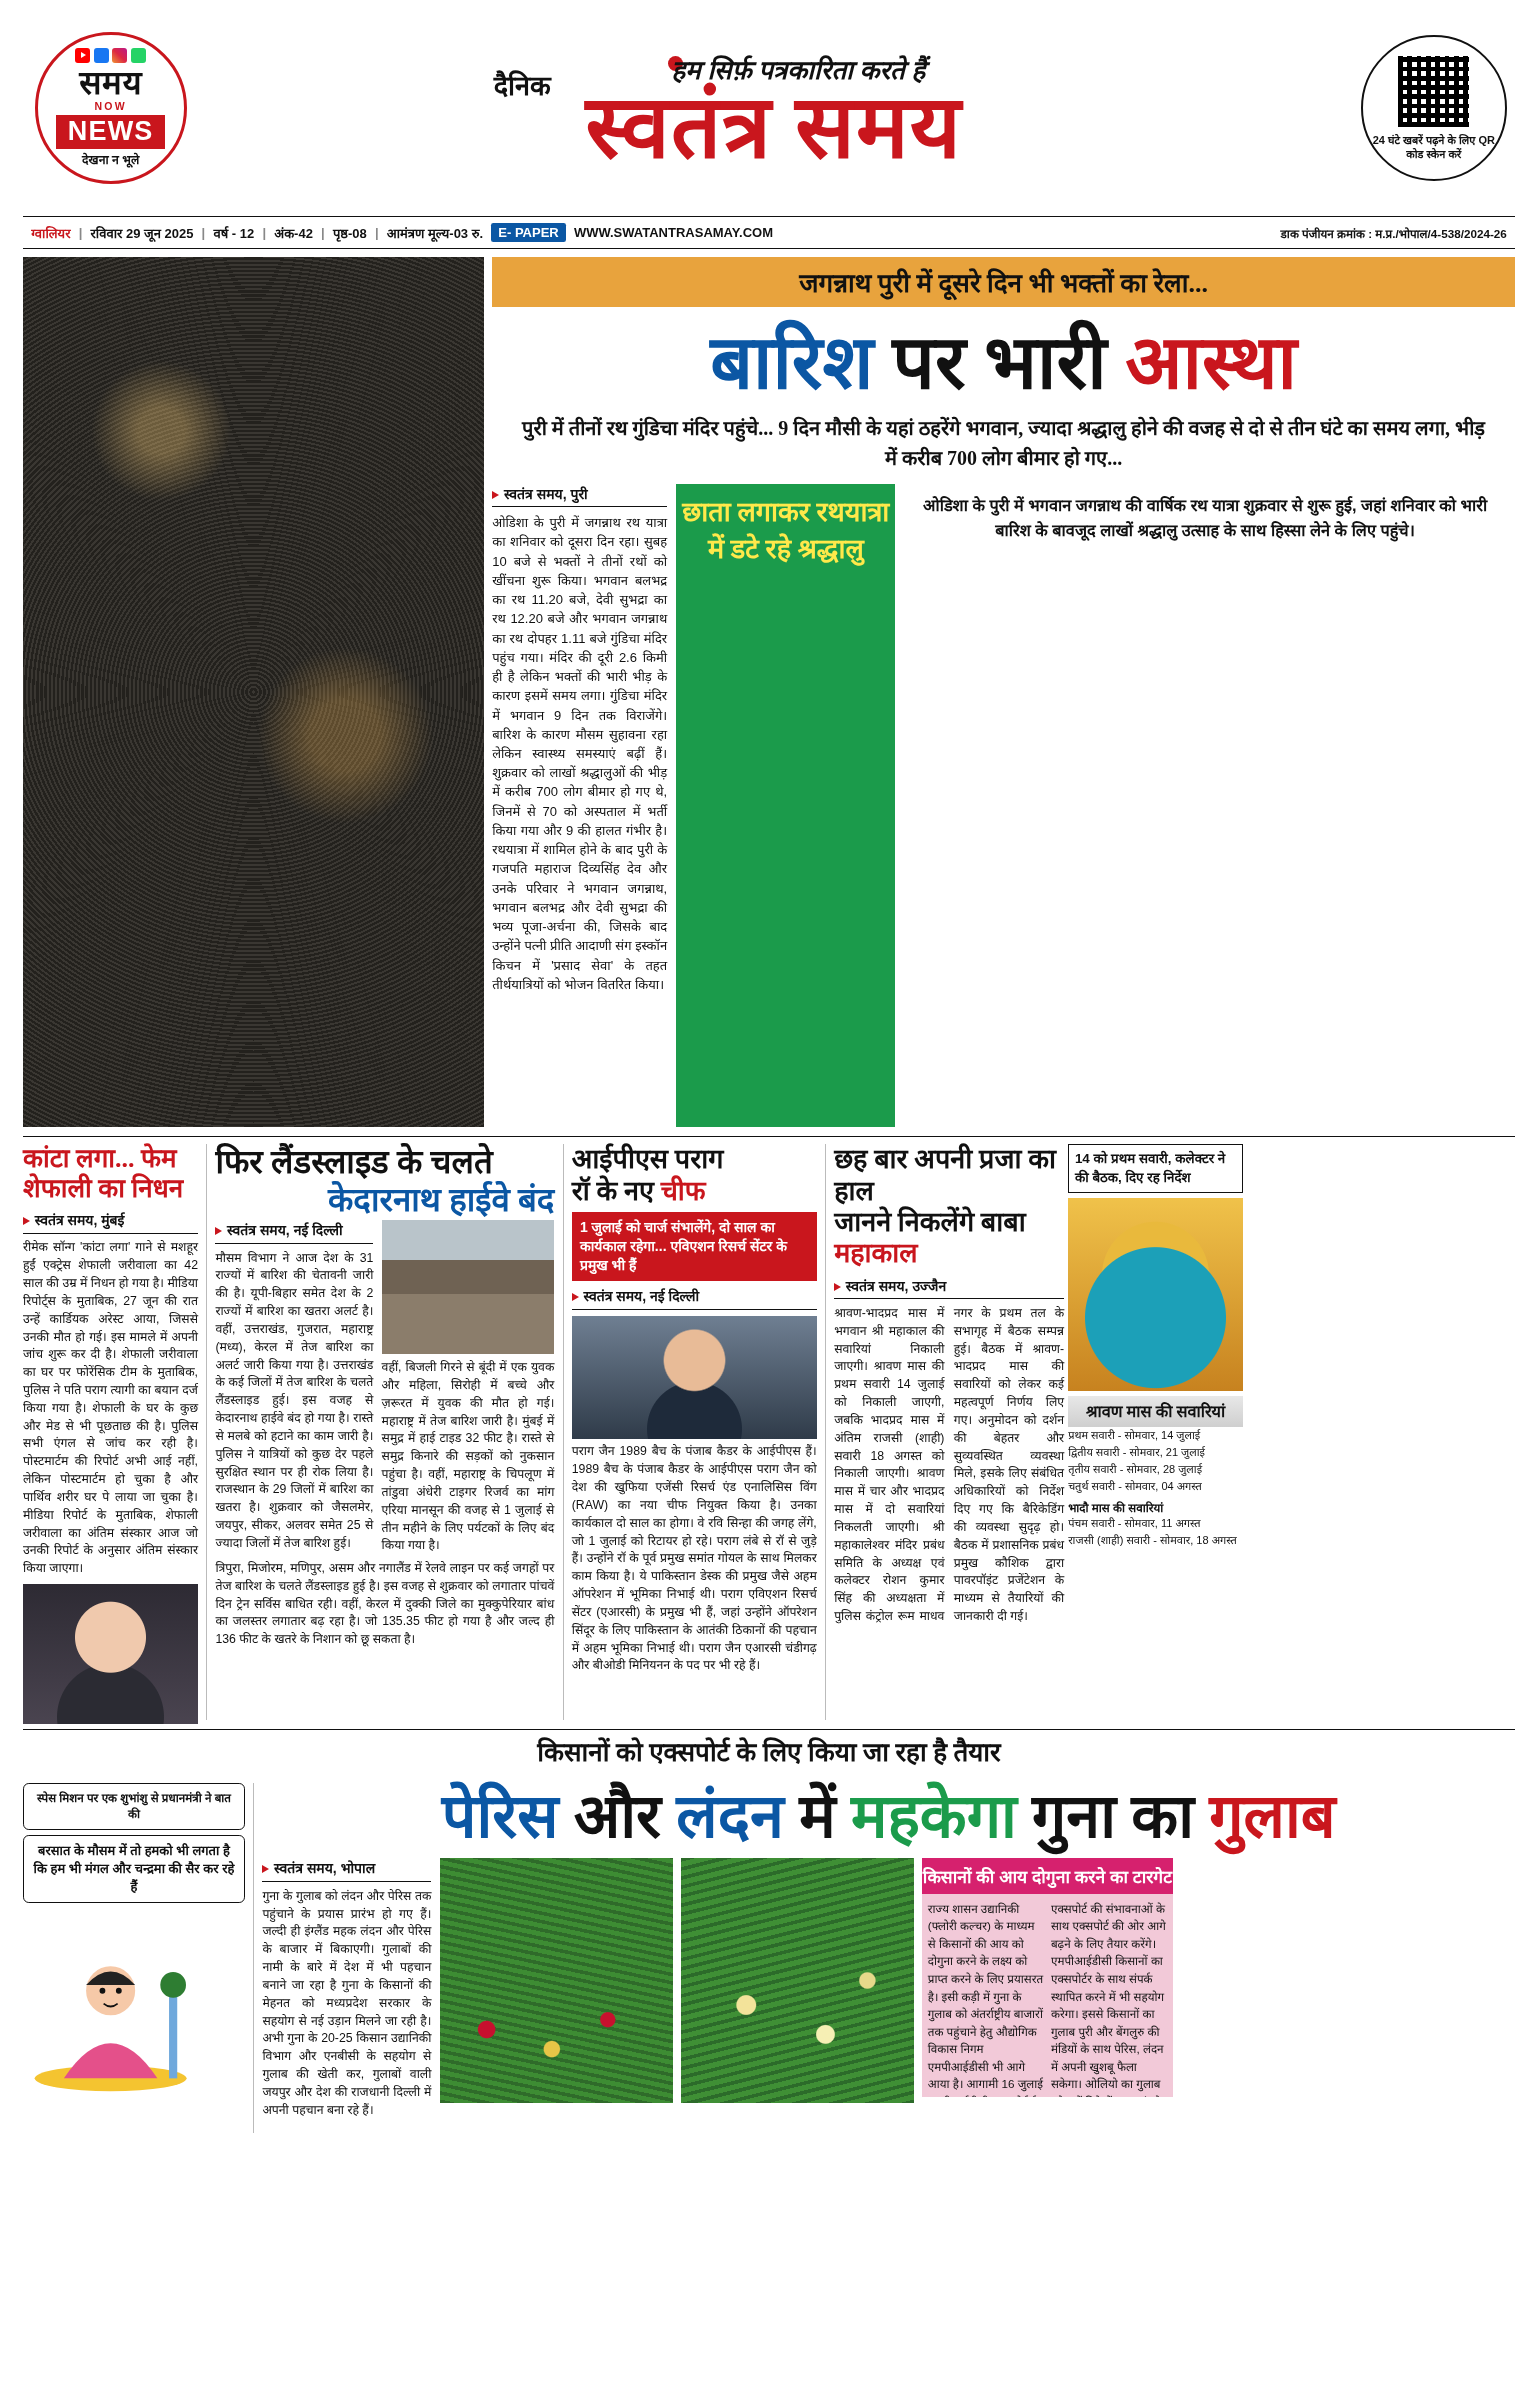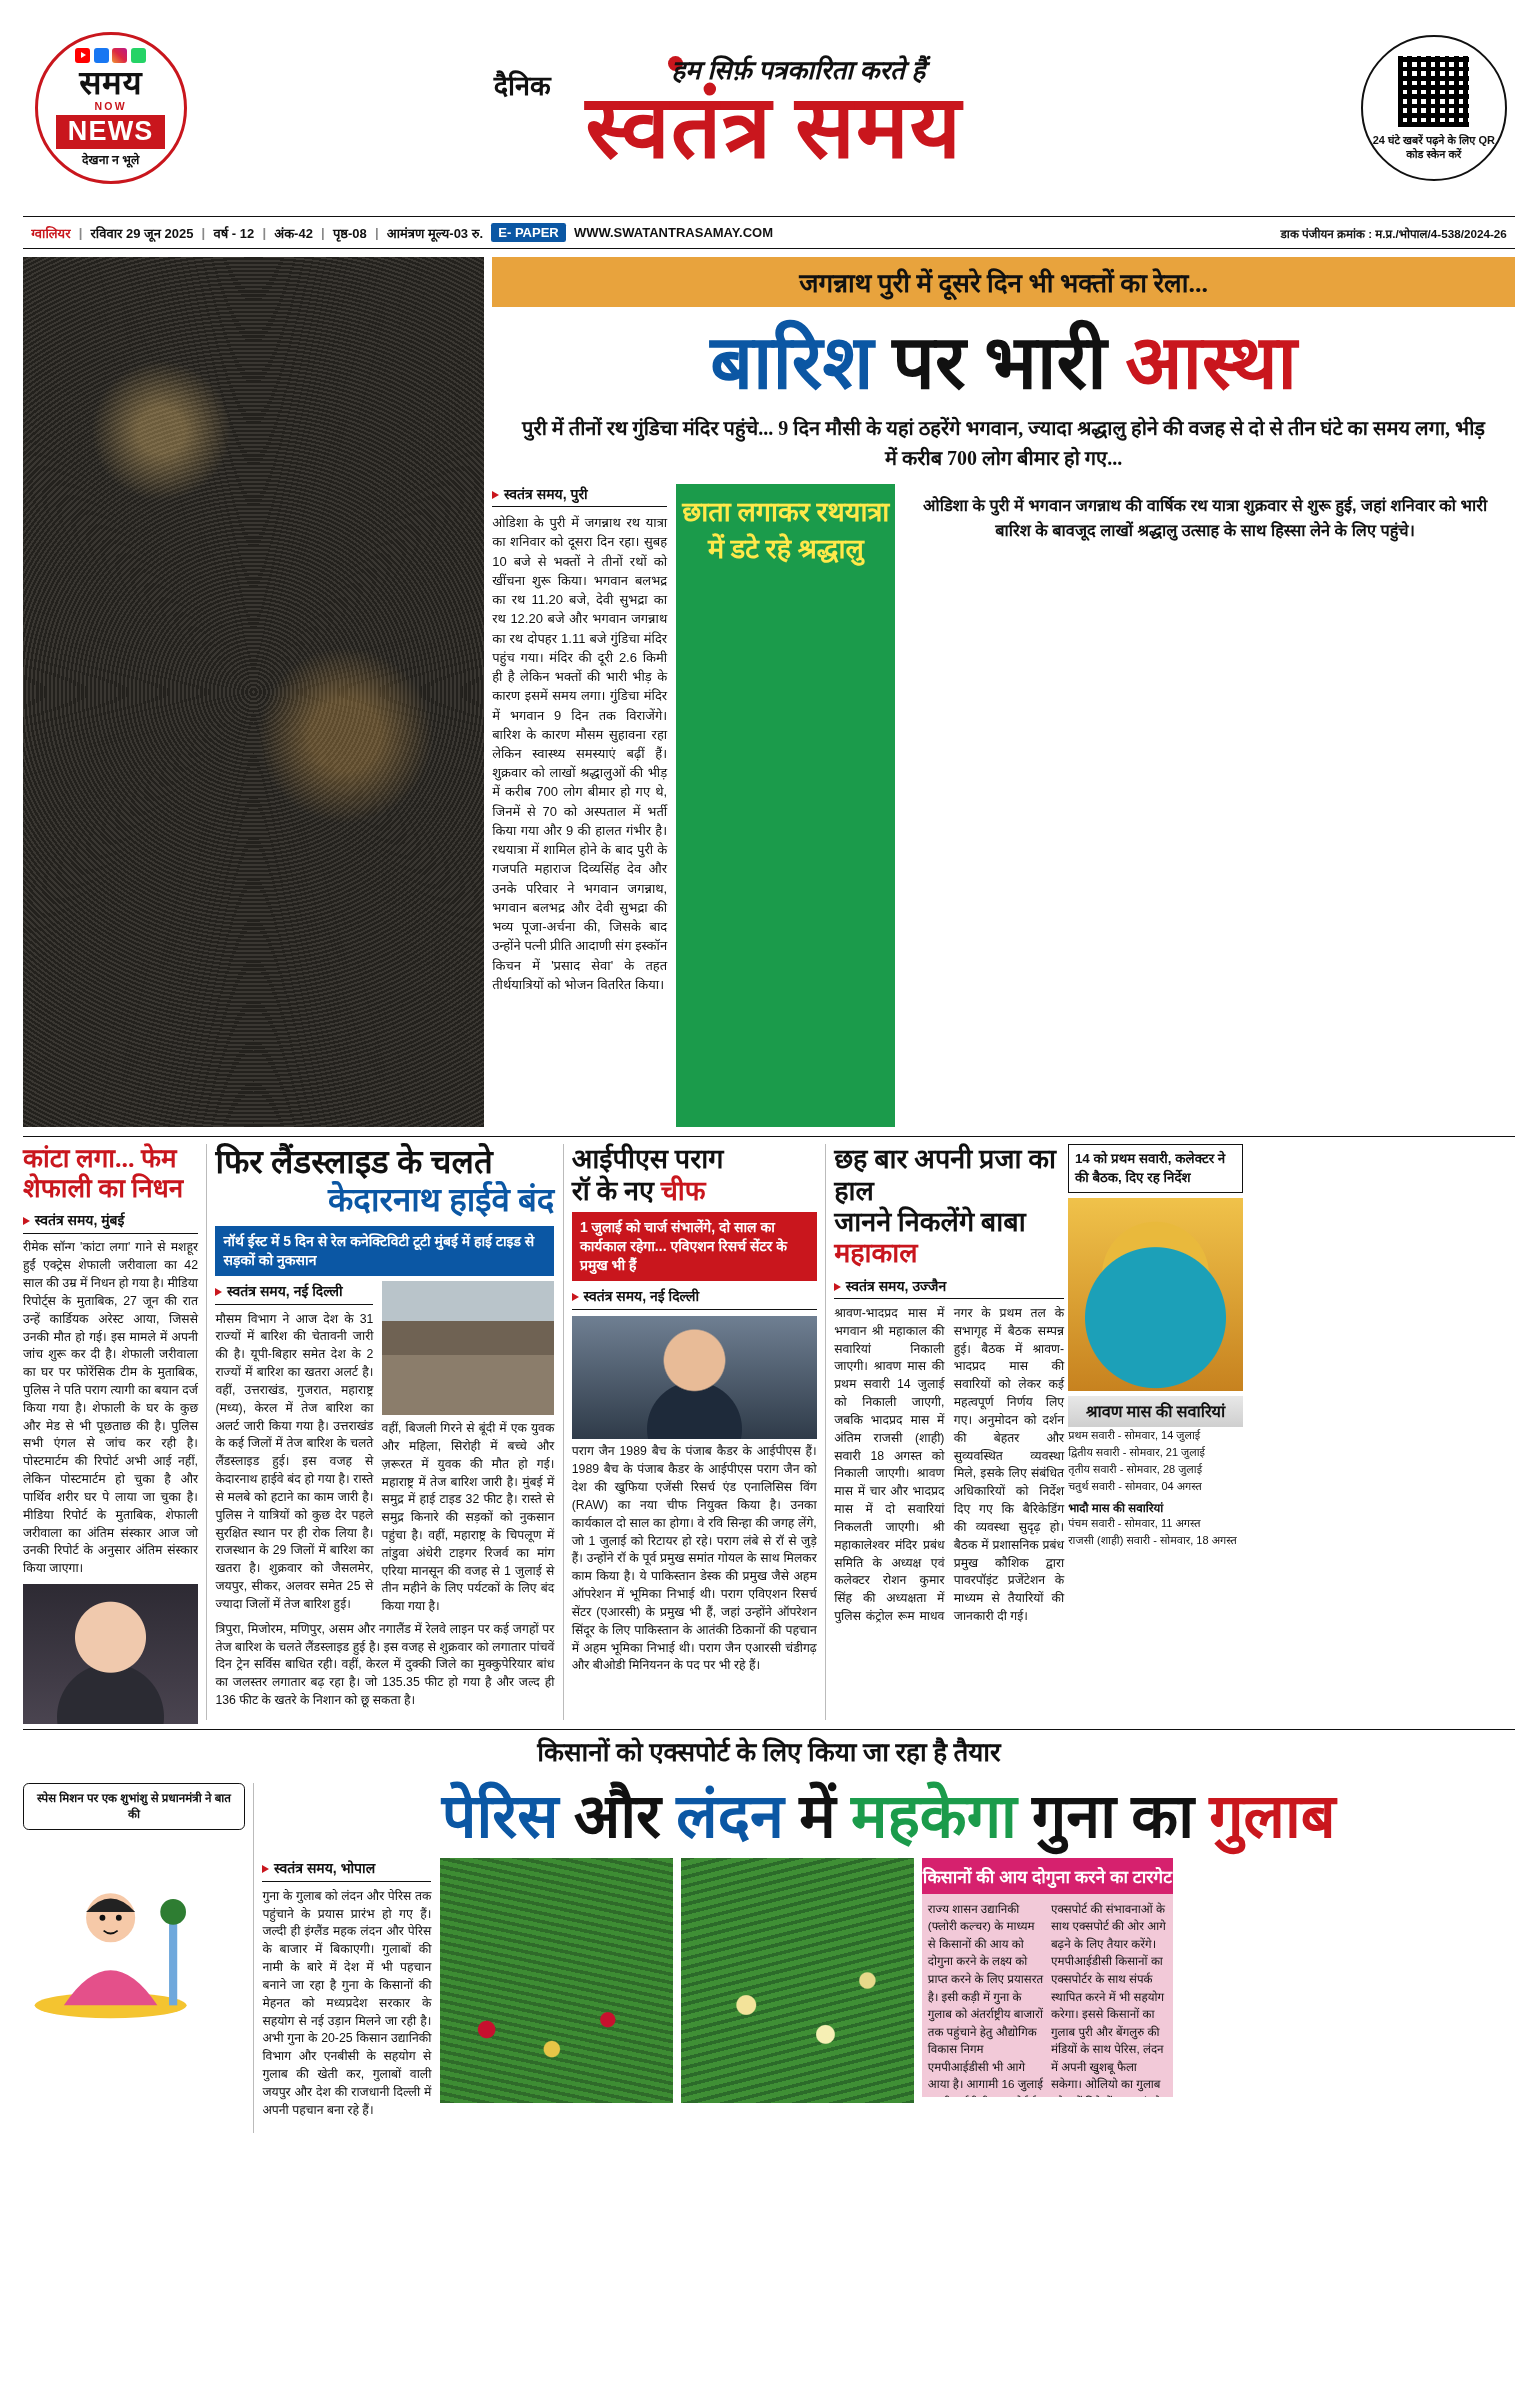--- a/index.html
+++ b/index.html
@@ -273,21 +273,20 @@
       <div class="byline" style="margin-top:5.8px">स्वतंत्र समय, मुंबई</div>
       <div class="small">रीमेक सॉन्ग 'कांटा लगा' गाने से मशहूर हुईं एक्ट्रेस शेफाली जरीवाला का 42 साल की उम्र में निधन हो गया है। मीडिया रिपोर्ट्स के मुताबिक, 27 जून की रात उन्हें कार्डियक अरेस्ट आया, जिससे उनकी मौत हो गई। इस मामले में अपनी जांच शुरू कर दी है। शेफाली जरीवाला का घर पर फोरेंसिक टीम के मुताबिक, पुलिस ने पति पराग त्यागी का बयान दर्ज किया गया है। शेफाली के घर के कुछ और मेड से भी पूछताछ की है। पुलिस सभी एंगल से जांच कर रही है। पोस्टमार्टम की रिपोर्ट अभी आई नहीं, लेकिन पोस्टमार्टम हो चुका है और पार्थिव शरीर घर पे लाया जा चुका है। मीडिया रिपोर्ट के मुताबिक, शेफाली जरीवाला का अंतिम संस्कार आज जो उनकी रिपोर्ट के अनुसार अंतिम संस्कार किया जाएगा।</div>
       <div class="photo portrait-girl" style="height:140px;margin-top:5.8px"></div>
     </div>
 
     <div class="vline"></div>
 
     <div class="col c2">
       <div class="hl-black hl-lg">फिर लैंडस्लाइड के चलते</div>
       <div class="hl-blue hl-lg" style="text-align:right">केदारनाथ हाईवे बंद</div>
-      <div class="kicker-box blue">नॉर्थ ईस्ट में 5 दिन से रेल कनेक्टिविटी टूटी मुंबई में हाई टाइड से सड़कों को नुकसान</div>
       <div style="display:flex;gap:8.2px">
         <div style="width:158px">
           <div class="byline">स्वतंत्र समय, नई दिल्ली</div>
           <div class="small">मौसम विभाग ने आज देश के 31 राज्यों में बारिश की चेतावनी जारी की है। यूपी-बिहार समेत देश के 2 राज्यों में बारिश का खतरा अलर्ट है। वहीं, उत्तराखंड, गुजरात, महाराष्ट्र (मध्य), केरल में तेज बारिश का अलर्ट जारी किया गया है। उत्तराखंड के कई जिलों में तेज बारिश के चलते लैंडस्लाइड हुई। इस वजह से केदारनाथ हाईवे बंद हो गया है। रास्ते से मलबे को हटाने का काम जारी है। पुलिस ने यात्रियों को कुछ देर पहले सुरक्षित स्थान पर ही रोक लिया है। राजस्थान के 29 जिलों में बारिश का खतरा है। शुक्रवार को जैसलमेर, जयपुर, सीकर, अलवर समेत 25 से ज्यादा जिलों में तेज बारिश हुई।</div>
         </div>
         <div style="flex:1">
           <div class="photo landslide" style="height:134px"></div>
           <div class="small" style="margin-top:4.7px">वहीं, बिजली गिरने से बूंदी में एक युवक और महिला, सिरोही में बच्चे और ज़रूरत में युवक की मौत हो गई। महाराष्ट्र में तेज बारिश जारी है। मुंबई में समुद्र में हाई टाइड 32 फीट है। रास्ते से समुद्र किनारे की सड़कों को नुकसान पहुंचा है। वहीं, महाराष्ट्र के चिपलूण में तांडुवा अंधेरी टाइगर रिजर्व का मांग एरिया मानसून की वजह से 1 जुलाई से तीन महीने के लिए पर्यटकों के लिए बंद किया गया है।</div>
         </div>
       </div>
@@ -339,20 +338,21 @@
     </div>
   </div>
 
   <div class="bottom">
     <div class="bottom-ribbon">किसानों को एक्सपोर्ट के लिए किया जा रहा है तैयार</div>
 
     <div class="bottom-grid">
 
       <div style="width:222px">
         <div class="toon-bubble" style="font-size:11.7px">स्पेस मिशन पर एक शुभांशु से प्रधानमंत्री ने बात की</div>
+        <div class="toon-bubble" style="margin-top:5.8px">बरसात के मौसम में तो हमको भी लगता है कि हम भी मंगल और चन्द्रमा की सैर कर रहे हैं</div>
         <div class="toon-area cartoon">
           <svg viewBox="0 0 380 330" width="222" height="193">
             <ellipse cx="150" cy="300" rx="130" ry="22" fill="#f4c430"></ellipse>
             <path d="M70 300 q80 -120 160 0 z" fill="#e4508a"></path>
             <circle cx="150" cy="150" r="42" fill="#f6c9a8"></circle>
             <path d="M108 140 q42 -46 84 0 z" fill="#222"></path>
             <circle cx="136" cy="150" r="5" fill="#111"></circle>
             <circle cx="164" cy="150" r="5" fill="#111"></circle>
             <path d="M138 172 q12 10 24 0" stroke="#111" fill="none" stroke-width="3"></path>
             <rect x="250" y="150" width="14" height="150" fill="#6fa8dc"></rect>

